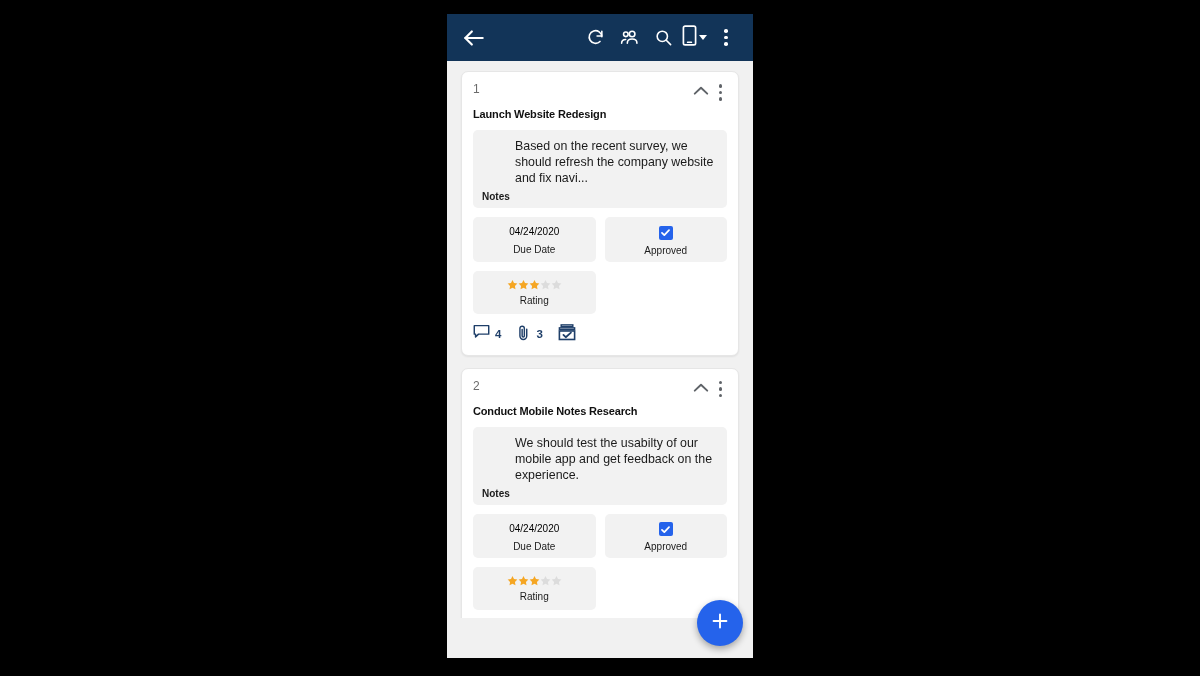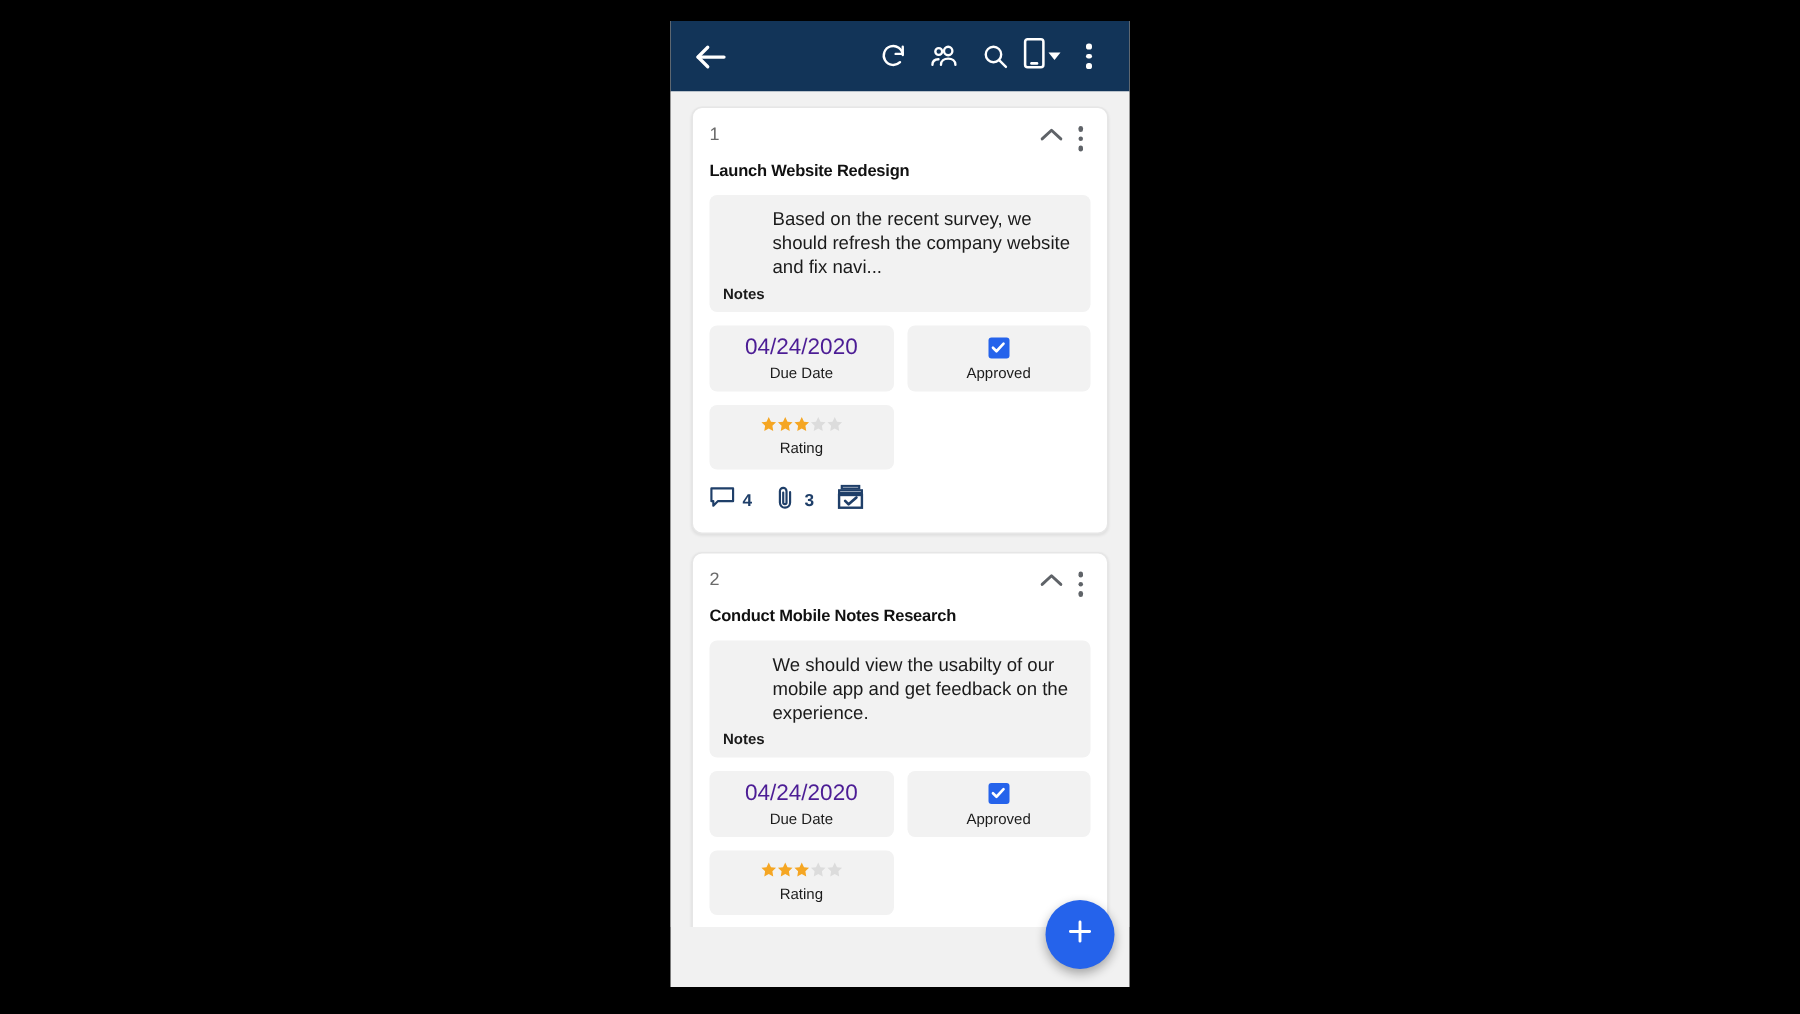--- a/index.html
+++ b/index.html
@@ -209,22 +209,22 @@
     flex: 1 1 0;
     background: #f2f2f2;
     border-radius: 5px;
     padding: 7px 8px 6px 8px;
     box-sizing: border-box;
     text-align: center;
     min-height: 43px;
   }
   .field-cell.empty { background: transparent; }
   .cell-value {
-    font-size: 15px;
-    color: #4c1d95;
+    font-size: 10px;
+    color: #000000;
     margin-bottom: 5px;
     line-height: 15px;
   }
   .cell-label {
     font-size: 10px;
     font-weight: normal;
     color: #1b1b1b;
   }
   .checkbox {
     width: 14px; height: 14px;
@@ -433,21 +433,21 @@
           <span class="kebab-dark">
             <i></i>
               <i></i>
               <i></i>
           </span>
         </div>
 
         <div class="card-title">Conduct Mobile Notes Research</div>
 
         <div class="field field-notes">
-          <div class="notes-text">We should view the usabilty of our mobile app and get feedback on the experience.</div>
+          <div class="notes-text">We should test the usabilty of our mobile app and get feedback on the experience.</div>
           <div class="field-label">Notes</div>
         </div>
 
         <div class="field-row">
           <div class="field-cell">
             <div class="cell-value">04/24/2020</div>
             <div class="cell-label">Due Date</div>
           </div>
           <div class="field-cell">
             <span class="checkbox">

